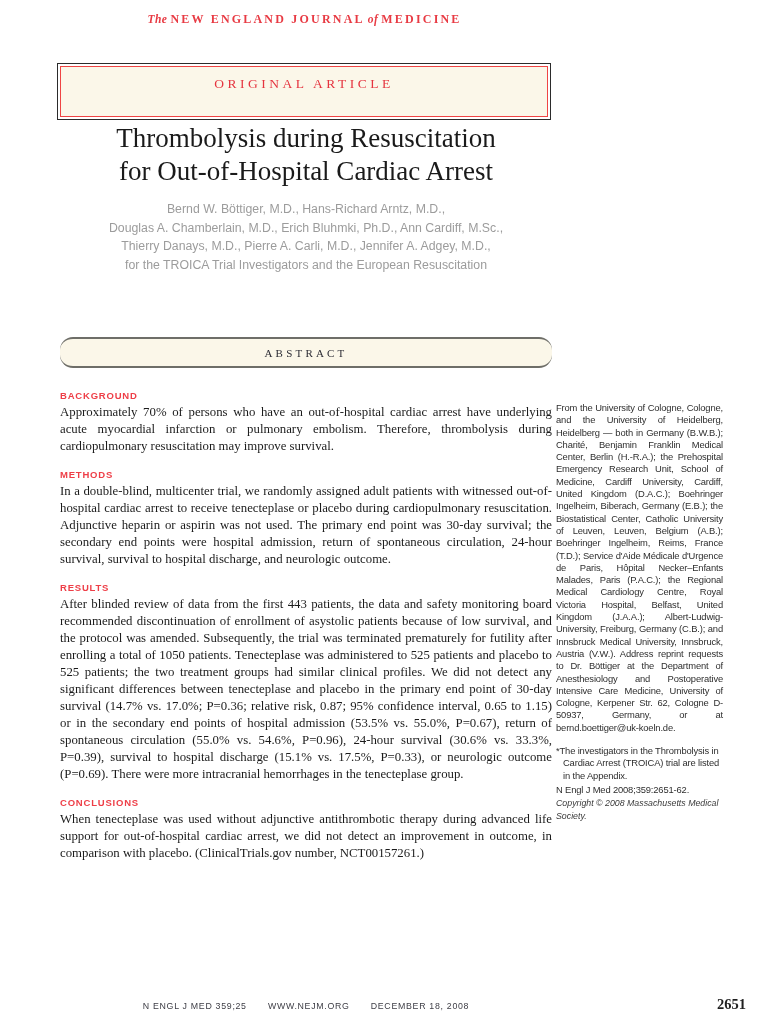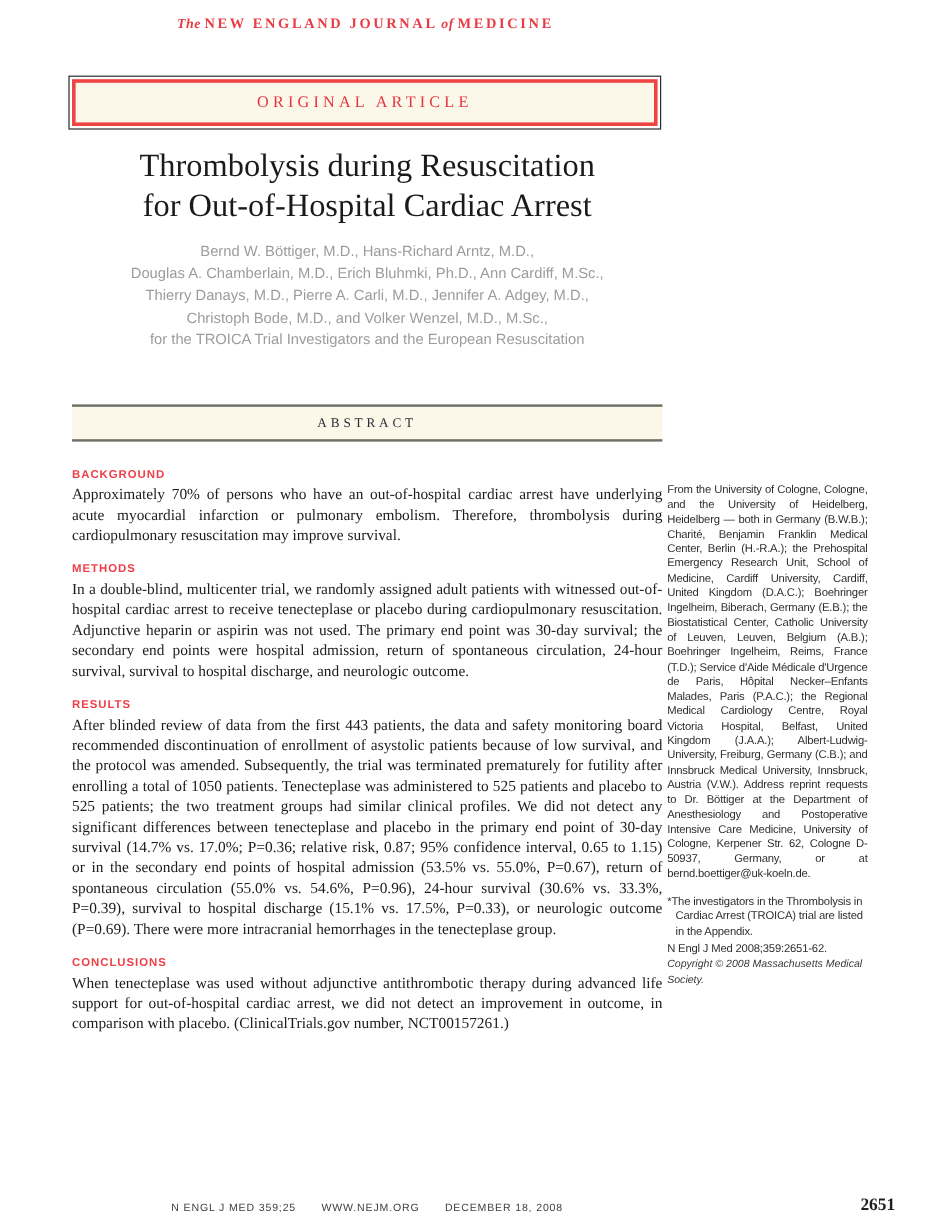--- a/index.html
+++ b/index.html
@@ -33,24 +33,24 @@
   .masthead .mh-caps { margin-right: 3px; }
 
   
   .banner-outer {
     position: absolute; left: 57px; top: 63px; width: 488px;
     border: 1px solid #2b2b2b;
     padding: 2px;
     background: #ffffff;
   }
   .banner-inner {
-    border: 3px solid #ef4444;
+    border: 1px solid #ef4444;
     background: #fbf7e9;
     text-align: center;
-    padding: 7px 0 8px 0;
+    padding: 7px 0 24px 0;
   }
   .banner-label {
     color: #e5343f;
     font-family: "Liberation Serif", serif;
     font-size: 13.5px;
     letter-spacing: 3.5px;
     font-weight: 500;
   }
 
   
@@ -77,20 +77,21 @@
   }
 
   
   .abstract-band {
     position: absolute; left: 60px; top: 337px; width: 492px;
     background: #fbf7e9;
     border-top: 2px solid #6e6e68;
     border-bottom: 2px solid #6e6e68;
     text-align: center;
     padding: 4px 0 5px 0;
+    border-radius: 13px;
   }
   .abstract-label {
     font-family: "Liberation Serif", serif;
     font-size: 11px;
     letter-spacing: 3.2px;
     color: #2c2c34;
     font-weight: 500;
   }
 
   
@@ -177,21 +178,20 @@
 
   <h1 class="title">
     <span class="tl">Thrombolysis during Resuscitation</span>
     <span class="tl">for Out-of-Hospital Cardiac Arrest</span>
   </h1>
 
   <div class="authors">
     <div>Bernd W. Böttiger, M.D., Hans-Richard Arntz, M.D.,</div>
     <div>Douglas A. Chamberlain, M.D., Erich Bluhmki, Ph.D., Ann Cardiff, M.Sc.,</div>
     <div>Thierry Danays, M.D., Pierre A. Carli, M.D., Jennifer A. Adgey, M.D.,</div>
-    <div>Christoph Bode, M.D., and Volker Wenzel, M.D., M.Sc.,</div>
     <div>for the TROICA Trial Investigators and the European Resuscitation</div>
   </div>
 
   <div class="abstract-band">
     <span class="abstract-label">ABSTRACT</span>
   </div>
 
   <div class="main-col">
     <section>
       <h2 class="sec-head">BACKGROUND</h2>

